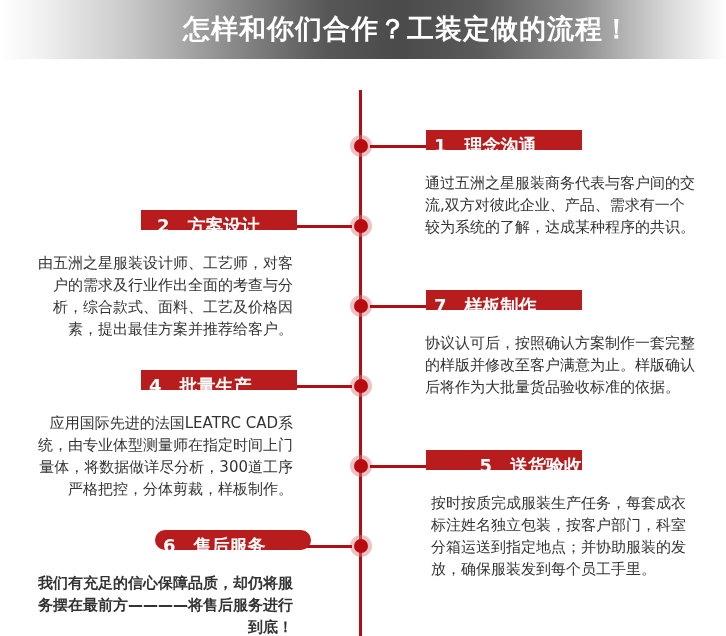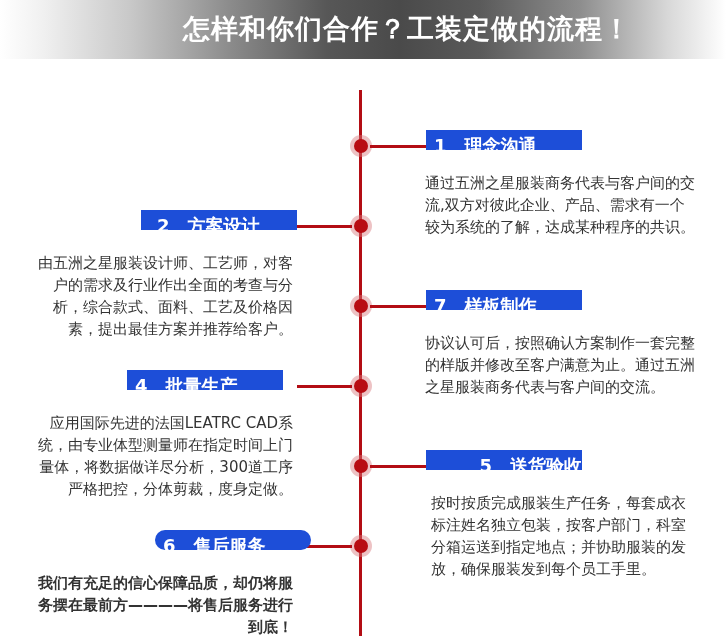--- a/index.html
+++ b/index.html
@@ -26,21 +26,21 @@
   }
   .node::after {
     content: ""; position: absolute; left: 4px; top: 4px; width: 14px; height: 14px;
     border-radius: 50%; background: #b80c12;
   }
   .connector {
     position: absolute; height: 3px; background: #b30d14;
   }
   .step-title {
     position: absolute; height: 20px; width: 156px;
-    background: #1d4ed8; color: #ffffff;
+    background: #b91c1c; color: #ffffff;
     font-size: 18px; font-weight: bold; line-height: 32px;
     box-sizing: border-box; padding-left: 8px;
   }
   .step-desc {
     position: absolute; width: 270px;
     font-size: 15px; line-height: 22px; color: #333333;
   }
   .step-desc.left { text-align: right; }
   .step-desc.right { text-align: left; }
 </style>
@@ -59,26 +59,26 @@
 <div class="step-desc right" style="left:425px; top:172px; width:270px;">通过五洲之星服装商务代表与客户间的交流,双方对彼此企业、产品、需求有一个较为系统的了解，达成某种程序的共识。</div>
 
 <div class="node" style="left:350px; top:215px;"></div>
 <div class="connector" style="left:297px; top:225px; width:55px;"></div>
 <div class="step-title" style="left:141px; top:210px;padding-left:16px;">2、方案设计</div>
 <div class="step-desc left" style="left:25px; top:252px; width:268px;">由五洲之星服装设计师、工艺师，对客户的需求及行业作出全面的考查与分析，综合款式、面料、工艺及价格因素，提出最佳方案并推荐给客户。</div>
 
 <div class="node" style="left:350px; top:295px;"></div>
 <div class="connector" style="left:370px; top:305px; width:56px;"></div>
 <div class="step-title" style="left:426px; top:290px;">7、样板制作</div>
-<div class="step-desc right" style="left:425px; top:332px; width:270px;">协议认可后，按照确认方案制作一套完整的样版并修改至客户满意为止。通过五洲之星服装商务代表与客户间的交流。</div>
+<div class="step-desc right" style="left:425px; top:332px; width:270px;">协议认可后，按照确认方案制作一套完整的样版并修改至客户满意为止。样版确认后将作为大批量货品验收标准的依据。</div>
 
 <div class="node" style="left:350px; top:375px;"></div>
 <div class="connector" style="left:297px; top:385px; width:55px;"></div>
-<div class="step-title" style="left:127px; top:370px;">4、批量生产</div>
-<div class="step-desc left" style="left:25px; top:412px; width:268px;">应用国际先进的法国LEATRC CAD系统，由专业体型测量师在指定时间上门量体，将数据做详尽分析，300道工序严格把控，分体剪裁，度身定做。</div>
+<div class="step-title" style="left:141px; top:370px;">4、批量生产</div>
+<div class="step-desc left" style="left:25px; top:412px; width:268px;">应用国际先进的法国LEATRC CAD系统，由专业体型测量师在指定时间上门量体，将数据做详尽分析，300道工序严格把控，分体剪裁，样板制作。</div>
 
 <div class="node" style="left:350px; top:455px;"></div>
 <div class="connector" style="left:370px; top:465px; width:56px;"></div>
 <div class="step-title" style="left:426px; top:450px;text-align:right;">5、送货验收</div>
 <div class="step-desc right" style="left:431px; top:492px; width:265px;">按时按质完成服装生产任务，每套成衣标注姓名独立包装，按客户部门，科室分箱运送到指定地点；并协助服装的发放，确保服装发到每个员工手里。</div>
 
 <div class="node" style="left:350px; top:535px;"></div>
 <div class="connector" style="left:297px; top:545px; width:55px;"></div>
 <div class="step-title" style="left:155px; top:530px;border-radius:16px;">6、售后服务</div>
 <div class="step-desc left" style="left:25px; top:572px; width:268px;font-weight:bold;">我们有充足的信心保障品质，却仍将服务摆在最前方————将售后服务进行到底！</div>

